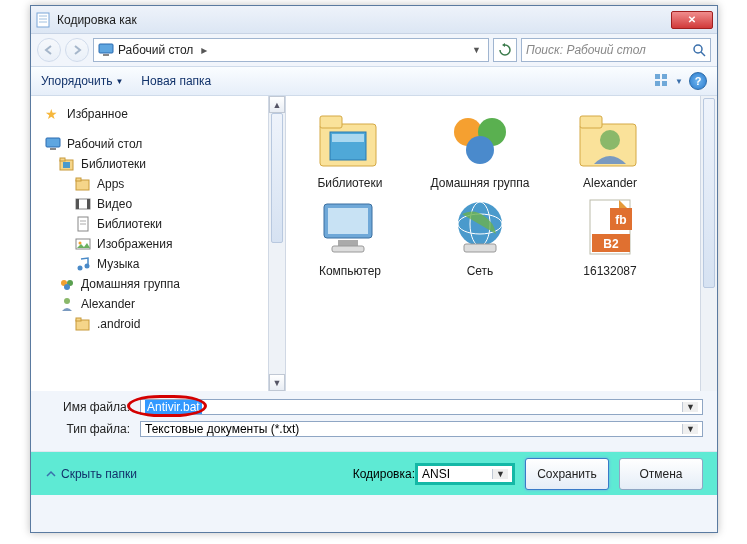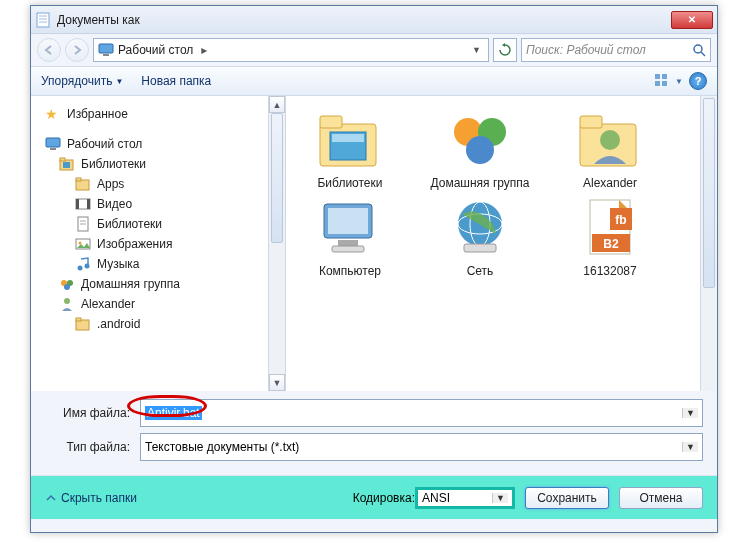--- a/index.html
+++ b/index.html
@@ -36,46 +36,46 @@
   .folderc{color:#e9b24a;font-size:13px;}
   .main { flex:1; position:relative; padding:12px 4px; display:flex; flex-wrap:wrap; align-content:flex-start; gap:6px 10px; }
   .main .scroll { position:absolute; right:0; top:0; bottom:0; width:17px; background:#eef2f7; border-left:1px solid #d0d8e4; }
   .main .scroll .thumb{position:absolute;top:2px;left:2px;right:2px;height:190px;background:linear-gradient(#eef3fb,#d6e2f2);border:1px solid #b8c8df;border-radius:2px;}
   .fitem{ width:120px; text-align:center; }
   .fitem .bigicon{width:72px;height:64px;margin:0 auto 4px;}
   .fitem .label{color:#222;line-height:1.2;}
   .form { padding:8px 14px; background:#f1f5fb; }
   .form-row{ display:flex; align-items:center; margin-bottom:6px; }
   .form-row .lbl{ width:95px; text-align:right; padding-right:10px; color:#222; }
-  .form-row .combo{ flex:1; height:28px; border:1px solid #8fa6c4; background:#fff; display:flex; align-items:center; padding:0 4px; }
+  .form-row .combo{ flex:1; height:16px; border:1px solid #8fa6c4; background:#fff; display:flex; align-items:center; padding:0 4px; }
   .combo .dd{margin-left:auto;background:#efefef;border-left:1px solid #c0c8d4;width:16px;text-align:center;color:#333;font-size:9px;}
   .filename-val{ background:#3399ff;color:#fff;padding:0 2px; }
   .highlight{ position:absolute; border:3px solid #d40000; border-radius:50%/60%; width:80px; height:22px; pointer-events:none; }
   .footer{ height:44px; background:#5eead4; border-top:1px solid #e0e6ef; display:flex; align-items:center; padding:0 14px; gap:10px; }
   .footer .hide{ display:flex; align-items:center; gap:4px; color:#12336b; }
   .footer .enc{ margin-left:auto; display:flex; align-items:center; gap:0; }
-  .btn{ width:84px; height:22px; border:1px solid #8fa6c4; background:linear-gradient(#fff,#e5edf7); border-radius:3px; display:flex;align-items:center;justify-content:center; color:#222; }
+  .btn{ width:84px; height:32px; border:1px solid #8fa6c4; background:linear-gradient(#fff,#e5edf7); border-radius:3px; display:flex;align-items:center;justify-content:center; color:#222; }
   .btn.primary{ border-color:#3a7ac8; box-shadow:0 0 3px #6fa8e8; }
   .enc .combo{width:100px;height:22px;border:3px solid #14b8a6;background:#fff;display:flex;align-items:center;padding:0 4px;}
   svg{display:block;}
 </style>
 </head>
 <body>
 
 <div class="window">
   <div class="titlebar">
     <span class="icon">
       <svg width="16" height="16">
           <rect x="2" y="1" width="12" height="14" fill="#fff" stroke="#7aa6d8"></rect>
           <line x1="4" y1="4" x2="12" y2="4" stroke="#a0c0e0"></line>
           <line x1="4" y1="7" x2="12" y2="7" stroke="#a0c0e0"></line>
           <line x1="4" y1="10" x2="12" y2="10" stroke="#a0c0e0"></line>
         </svg>
     </span>
-    <span class="title">Документы как</span>
+    <span class="title">Кодировка как</span>
     <div class="closebtn">✕</div>
   </div>
 
   <div class="navbar">
     <div class="navbtn disabled">
       <svg width="12" height="12">
           <path d="M8 2 L3 6 L8 10" fill="none" stroke="#4a6a90" stroke-width="2"></path>
         </svg>
     </div>
     <div class="navbtn disabled">

